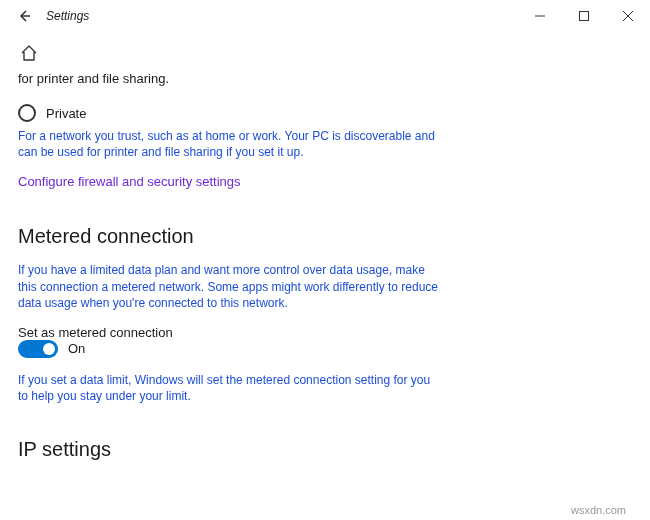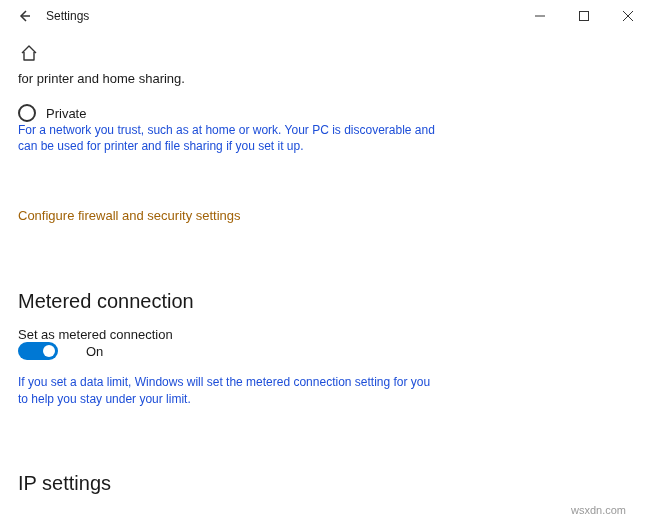--- a/index.html
+++ b/index.html
@@ -11,20 +11,21 @@
       width: 650px;
       height: 520px;
       overflow: hidden;
       position: relative;
     }
     .titlebar {
       display: flex;
       align-items: center;
       height: 32px;
       padding-left: 10px;
+      font-style: italic;
     }
     .titlebar .back-btn {
       width: 28px;
       height: 28px;
       display: flex;
       align-items: center;
       justify-content: center;
       cursor: pointer;
     }
     .titlebar .title {
@@ -58,58 +59,57 @@
       cursor: pointer;
     }
     .frag-text {
       font-size: 13px;
       margin-bottom: 18px;
     }
     .radio-row {
       display: flex;
       align-items: center;
       gap: 10px;
+      margin-bottom: 6px;
     }
     .radio-outer {
       width: 18px;
       height: 18px;
       border: 2px solid #333;
       border-radius: 50%;
       display: inline-block;
       cursor: pointer;
     }
     .radio-label {
       font-size: 13px;
     }
     .desc {
       font-size: 12px;
       color: #1d4ed8;
       margin-bottom: 14px;
       line-height: 1.35;
       max-width: 420px;
     }
     .link {
-      color: #a16207;
+      color: #6d28d9;
       font-size: 13px;
       cursor: pointer;
       display: inline-block;
-      margin-top: 40px;
     }
     .spacer-lg { height: 36px; }
     .spacer-md { height: 20px; }
     .h2 {
       font-size: 20px;
       font-weight: 400;
       margin-bottom: 14px;
-      margin-top: 31px;
     }
     .toggle-row {
       display: flex;
       align-items: center;
-      gap: 28px;
+      gap: 10px;
       margin-bottom: 14px;
     }
     .toggle-label-above {
       font-size: 13px;
       margin-bottom: 0;
     }
     .toggle {
       width: 40px;
       height: 18px;
       background: #0078d4;
@@ -171,33 +171,34 @@
 <div class="content">
 
   <div class="home-row">
     <span class="home-icon">
       <svg width="18" height="18" viewBox="0 0 18 18">
           <path d="M2 9 L9 2 L16 9 M4 8 V16 H14 V8" stroke="#333" stroke-width="1.4" fill="none" stroke-linejoin="round"></path>
         </svg>
     </span>
   </div>
 
-  <div class="frag-text">for printer and home sharing.</div>
+  <div class="frag-text">for printer and file sharing.</div>
 
   <div class="radio-row">
     <span class="radio-outer"></span>
     <span class="radio-label">Private</span>
   </div>
   <div class="desc">For a network you trust, such as at home or work. Your PC is discoverable and can be used for printer and file sharing if you set it up.</div>
 
   <span class="link">Configure firewall and security settings</span>
 
   <div class="spacer-lg"></div>
 
   <div class="h2">Metered connection</div>
+  <div class="desc">If you have a limited data plan and want more control over data usage, make this connection a metered network. Some apps might work differently to reduce data usage when you're connected to this network.</div>
 
   <div class="toggle-label-above">Set as metered connection</div>
   <div class="toggle-row">
     <div class="toggle">
       <div class="knob"></div>
     </div>
     <span class="toggle-state">On</span>
   </div>
 
   <div class="desc">If you set a data limit, Windows will set the metered connection setting for you to help you stay under your limit.</div>

